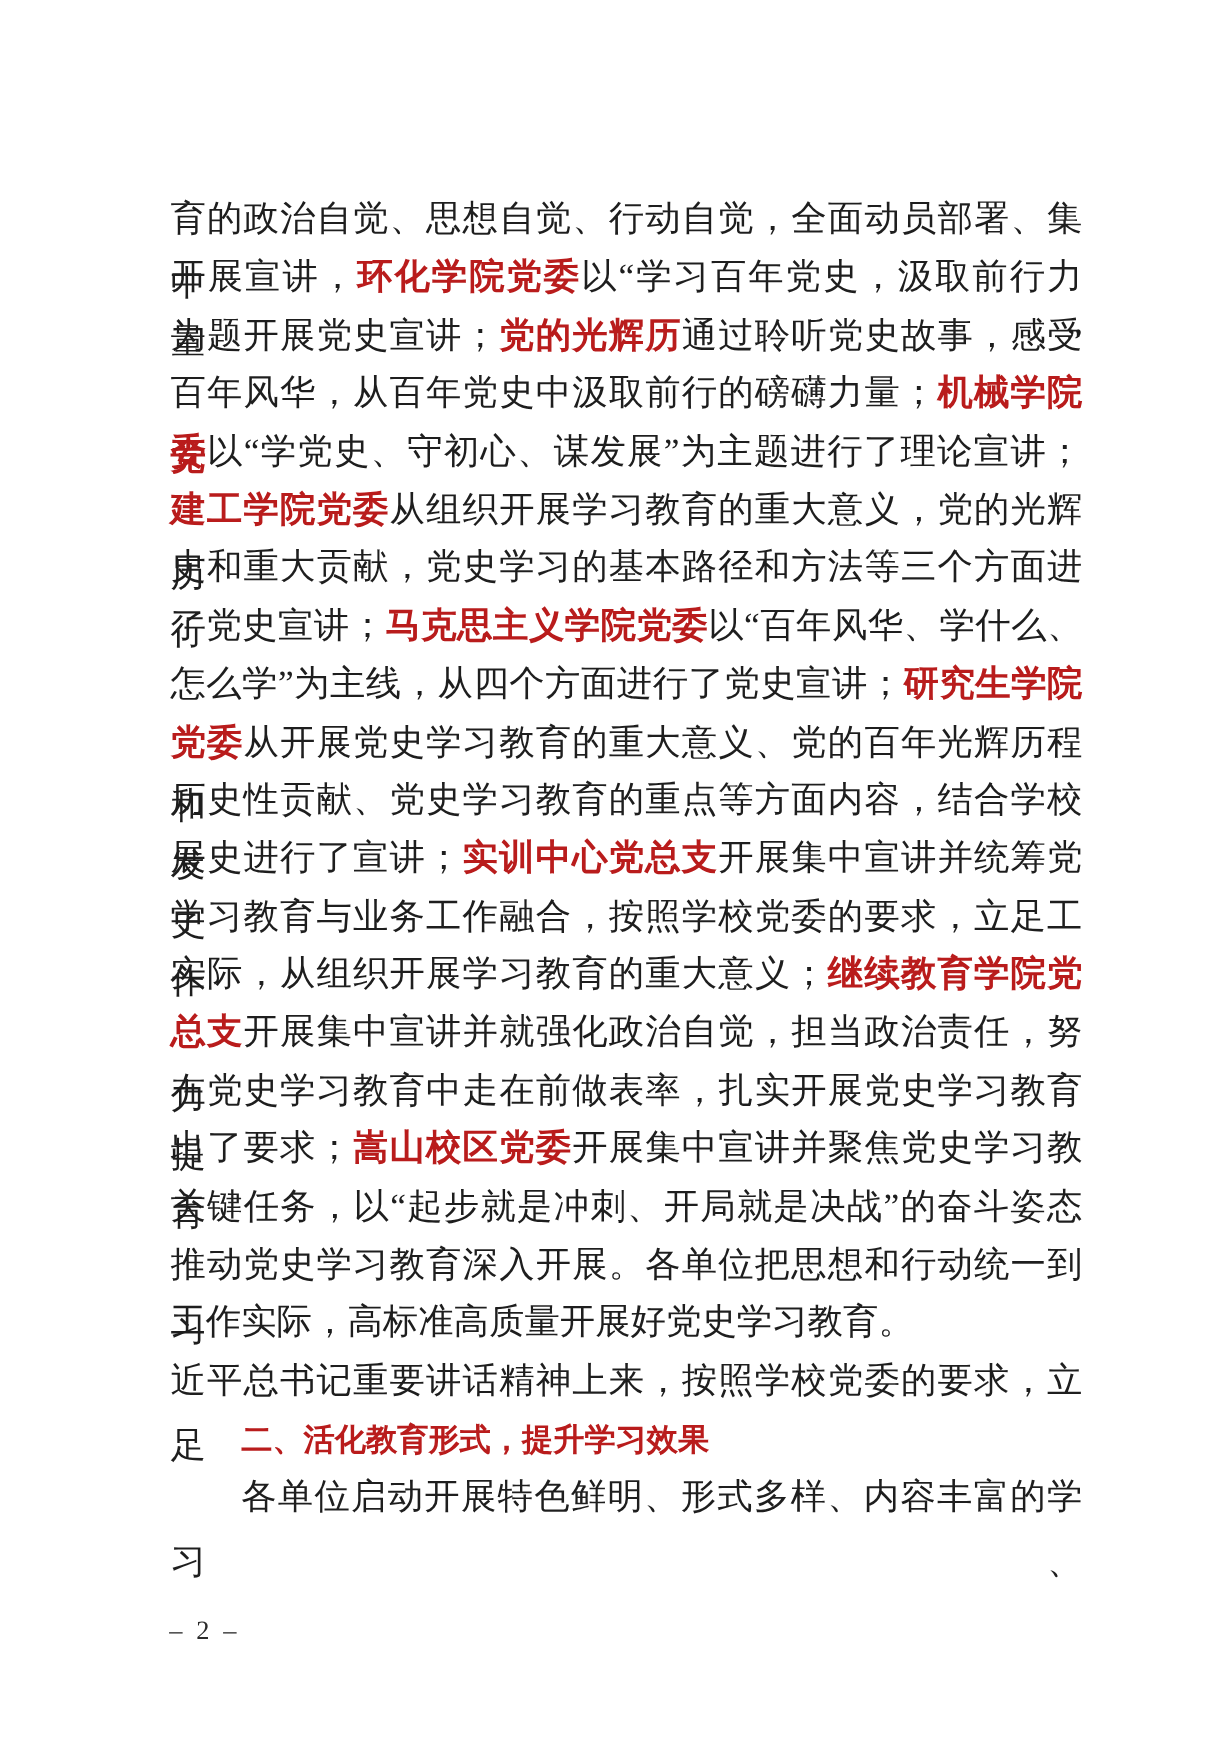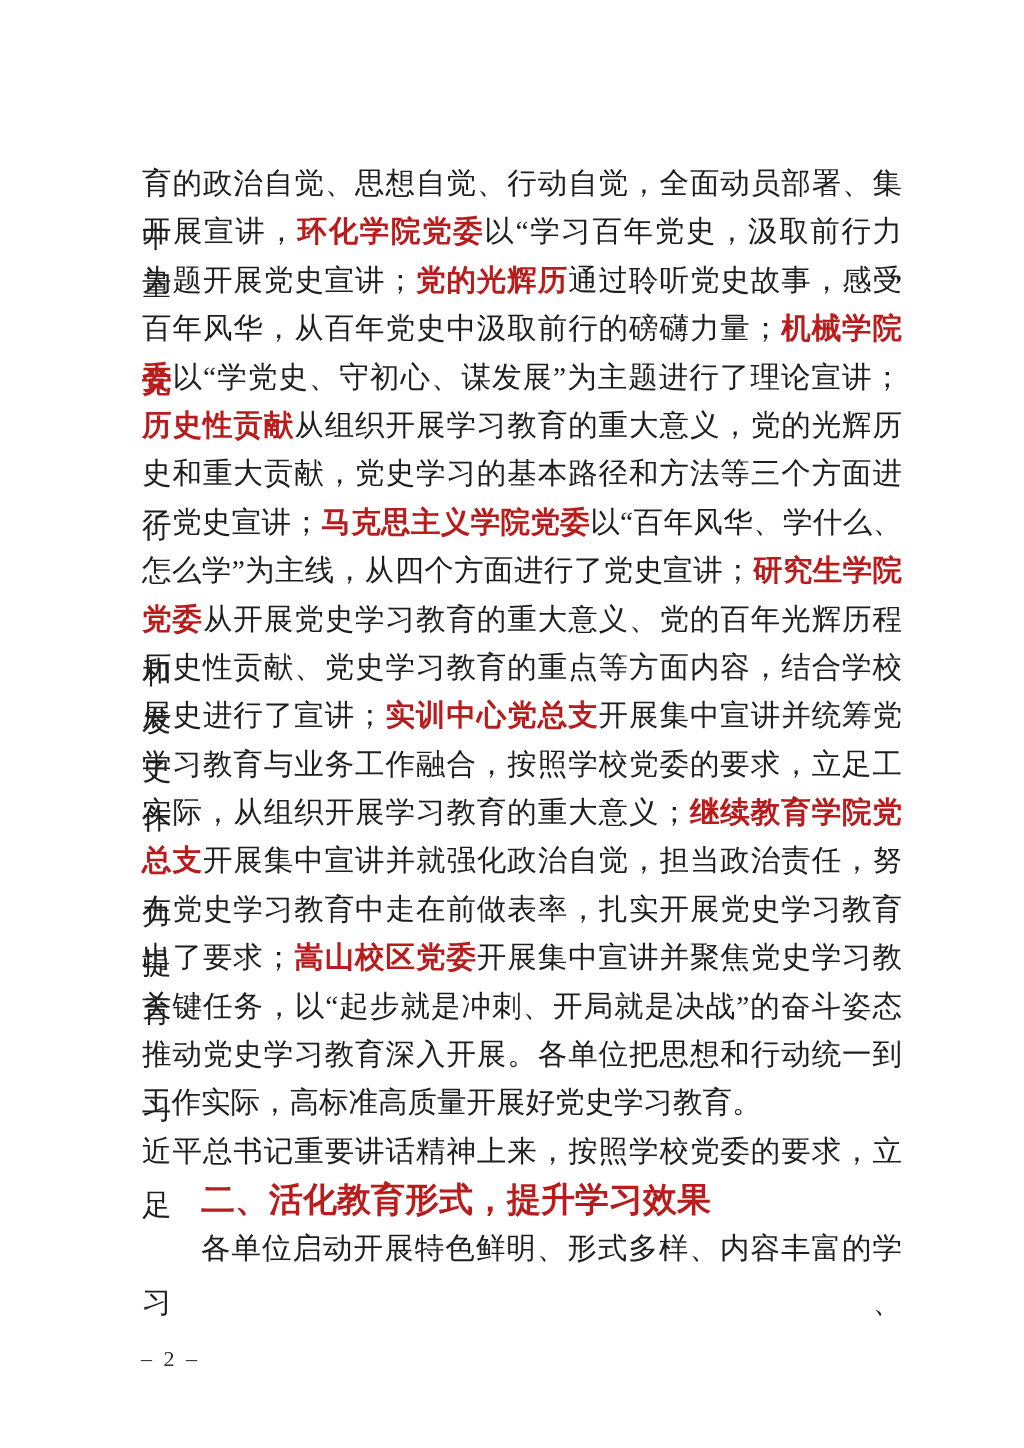--- a/index.html
+++ b/index.html
@@ -33,21 +33,21 @@
     text-align: justify;
     text-align-last: justify;
     text-justify: inter-character;
   }
   .line.plain {
     text-align: left;
   }
   .line.heading {
     text-align: left;
     padding-left: 59px;
-    font-size: 34px;
+    font-size: 26px;
     font-weight: 700;
     font-family: "Liberation Sans", "DejaVu Sans", sans-serif;
     color: #161616;
   }
   .line.justify-indent {
     text-align: justify;
     text-align-last: justify;
     text-justify: inter-character;
     text-indent: 59px;
   }
@@ -70,21 +70,21 @@
 </head>
 <body>
 
 <div class="page">
   <div class="content">
       <div class="line justify"><span class="seg">育的政治自觉、思想自觉、行动自觉，全面动员部署、集中</span></div>
       <div class="line justify"><span class="seg">开展宣讲，</span><span class="seg bold">环化学院党委</span><span class="seg">以“学习百年党史，汲取前行力量”</span></div>
       <div class="line justify"><span class="seg">为题开展党史宣讲；</span><span class="seg bold">党的光辉历</span><span class="seg">通过聆听党史故事，感受</span></div>
       <div class="line justify"><span class="seg">百年风华，从百年党史中汲取前行的磅礴力量；</span><span class="seg bold">机械学院党</span></div>
       <div class="line justify"><span class="seg bold">委</span><span class="seg">以“学党史、守初心、谋发展”为主题进行了理论宣讲；</span></div>
-      <div class="line justify"><span class="seg bold">历史性贡献</span><span class="seg">从组织开展学习教育的重大意义，党的光辉历</span></div>
+      <div class="line justify"><span class="seg bold">建工学院党委</span><span class="seg">从组织开展学习教育的重大意义，党的光辉历</span></div>
       <div class="line justify"><span class="seg">史和重大贡献，党史学习的基本路径和方法等三个方面进行</span></div>
       <div class="line justify"><span class="seg">了党史宣讲；</span><span class="seg bold">马克思主义学院党委</span><span class="seg">以“百年风华、学什么、</span></div>
       <div class="line justify"><span class="seg">怎么学”为主线，从四个方面进行了党史宣讲；</span><span class="seg bold">研究生学院</span></div>
       <div class="line justify"><span class="seg bold">党委</span><span class="seg">从开展党史学习教育的重大意义、党的百年光辉历程和</span></div>
       <div class="line justify"><span class="seg">历史性贡献、党史学习教育的重点等方面内容，结合学校发</span></div>
       <div class="line justify"><span class="seg">展史进行了宣讲；</span><span class="seg bold">实训中心党总支</span><span class="seg">开展集中宣讲并统筹党史</span></div>
       <div class="line justify"><span class="seg">学习教育与业务工作融合，按照学校党委的要求，立足工作</span></div>
       <div class="line justify"><span class="seg">实际，从组织开展学习教育的重大意义；</span><span class="seg bold">继续教育学院党</span></div>
       <div class="line justify"><span class="seg bold">总支</span><span class="seg">开展集中宣讲并就强化政治自觉，担当政治责任，努力</span></div>
       <div class="line justify"><span class="seg">在党史学习教育中走在前做表率，扎实开展党史学习教育提</span></div>

